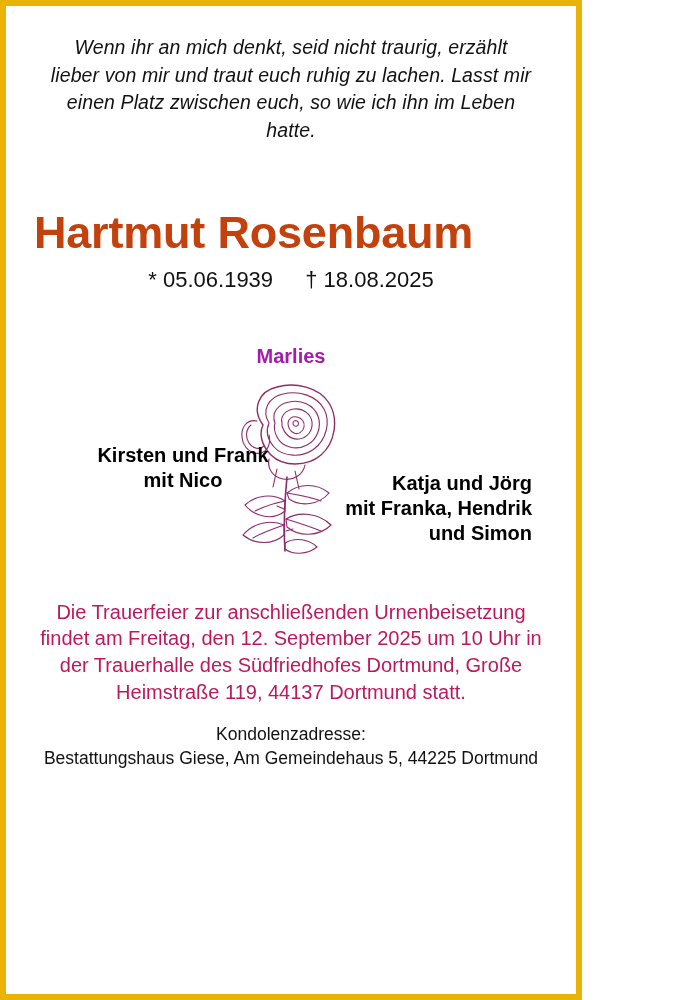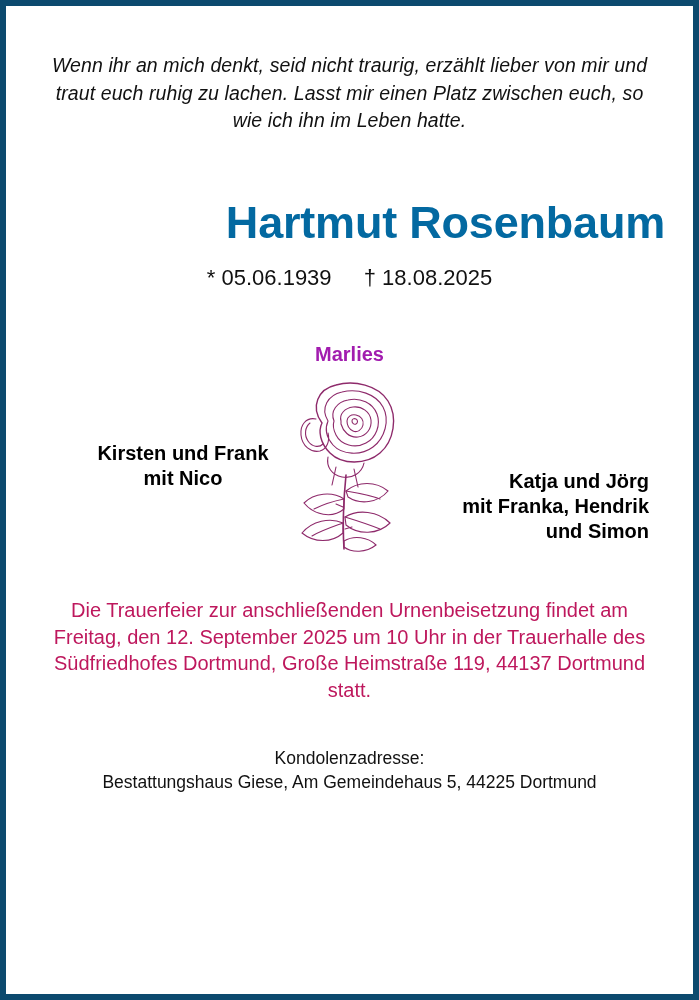--- a/index.html
+++ b/index.html
@@ -9,48 +9,48 @@
   }
   body {
     width: 699px;
     height: 1000px;
     font-family: "Liberation Sans", sans-serif;
     color: #111111;
   }
   .obituary {
     position: relative;
     box-sizing: border-box;
-    width: 699px;
+    width: 582px;
     height: 1000px;
     background: #ffffff;
-    border: 6px solid #0c4a6e;
-    padding: 40px 28px 14px 28px;
+    border: 6px solid #eab308;
+    padding: 22px 28px 14px 28px;
     overflow: hidden;
   }
   .epitaph {
     font-style: italic;
     font-size: 19.5px;
     line-height: 1.42;
     text-align: center;
     color: #111;
     margin: 6px 14px 0 14px;
     letter-spacing: 0.1px;
   }
   .name {
-    text-align: right;
+    text-align: left;
     font-size: 45px;
     font-weight: bold;
     letter-spacing: -0.2px;
     margin-top: 62px;
-    color: #0369a1;
+    color: #c2410c;
   }
   .dates {
     text-align: center;
     font-size: 22px;
-    margin-top: 16px;
+    margin-top: 8px;
     color: #111;
   }
   .dates .birth { margin-right: 26px; }
   .dates .sym { font-size: 22px; }
 
   .family {
     position: relative;
     margin-top: 52px;
     height: 232px;
   }
@@ -93,21 +93,21 @@
   .para {
     text-align: center;
     font-size: 20px;
     line-height: 1.33;
     color: #be185d;
     margin: 0 2px;
   }
   .para.service { margin-top: 22px; }
   .para.donation { margin-top: 28px; }
   .footer {
-    margin-top: 44px;
+    margin-top: 18px;
     text-align: center;
     font-size: 17.5px;
     line-height: 1.35;
     color: #111;
   }
 </style>
 </head>
 <body>
 
 <div class="obituary">

